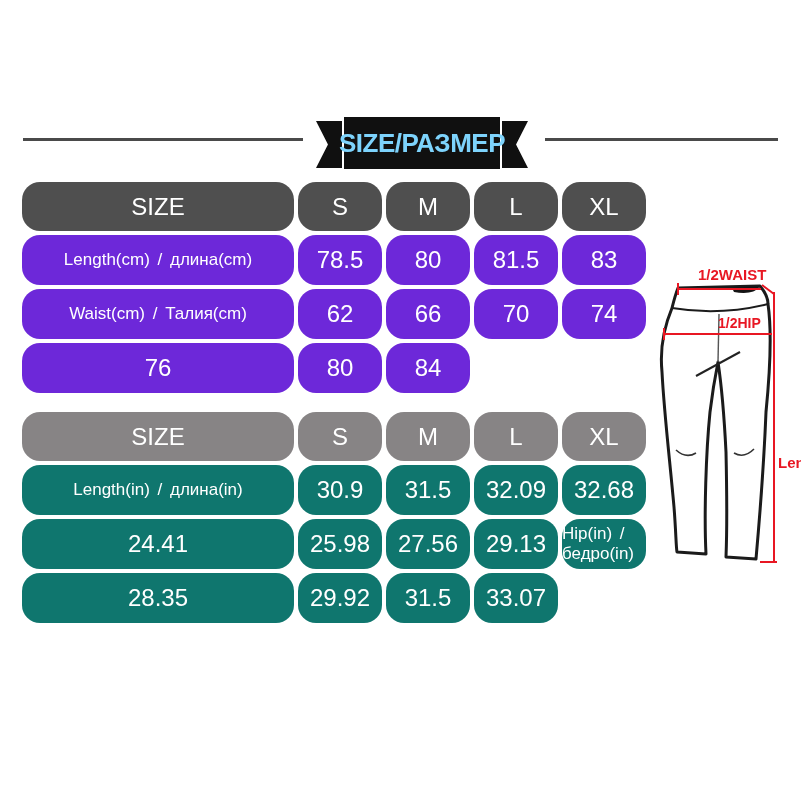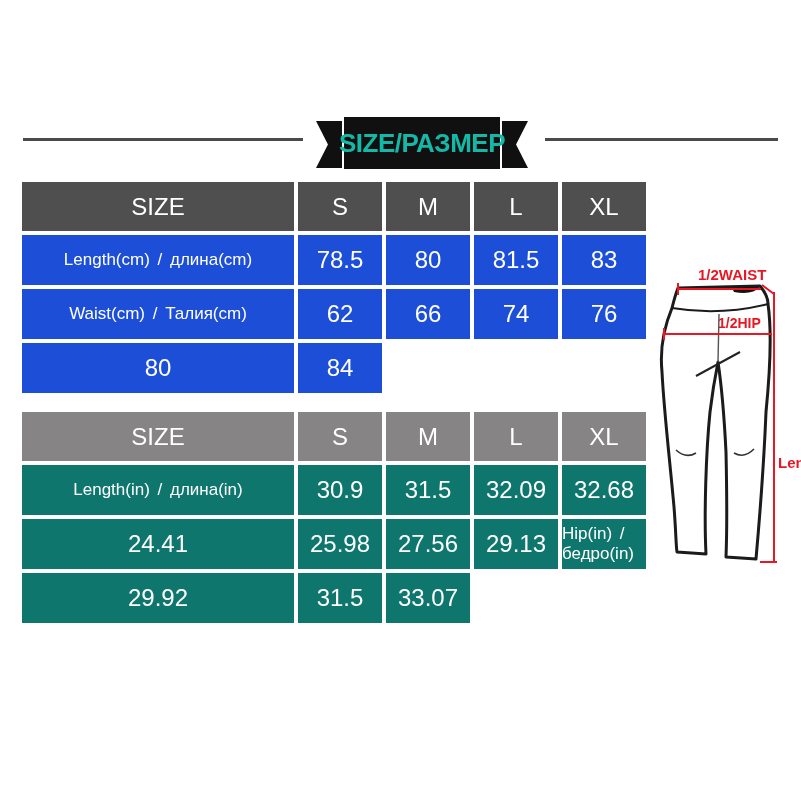--- a/index.html
+++ b/index.html
@@ -7,36 +7,36 @@
     width:801px;height:801px;position:relative;overflow:hidden;
     background:#ffffff;
     font-family:"Liberation Sans","DejaVu Sans",sans-serif;
   }
   
   .rule{position:absolute;height:3px;background:#4a4a4a;top:138px;}
   .rule.left{left:23px;width:280px;}
   .rule.right{left:545px;width:233px;}
   .ribbon-main{
     position:absolute;left:344px;top:117px;width:156px;height:52px;
-    background:#101010;color:#14b8a6;display:flex;align-items:center;justify-content:center;
+    background:#101010;color:#7dd3fc;display:flex;align-items:center;justify-content:center;
     font-size:26px;font-weight:700;letter-spacing:-0.5px;white-space:nowrap;
   }
   .ribbon-tail{position:absolute;top:121px;width:26px;height:47px;background:#101010;}
   .ribbon-tail.tleft{left:316px;clip-path:polygon(0 0,100% 0,100% 100%,0 100%,46% 50%);}
   .ribbon-tail.tright{left:502px;clip-path:polygon(0 0,100% 0,54% 50%,100% 100%,0 100%);}
   
   .size-table{
     position:absolute;left:22px;width:624px;
     display:grid;grid-template-columns:272px 84px 84px 84px 84px;
     grid-template-rows:49px 50px 50px 50px;gap:4px;
   }
   .size-table.t1{top:182px;}
   .size-table.t2{top:412px;}
-  .cell{display:flex;align-items:center;justify-content:center;color:#ffffff;}
-  .t1 .cell{background:#1d4ed8;}
+  .cell{display:flex;align-items:center;justify-content:center;color:#ffffff;border-radius:18px;}
+  .t1 .cell{background:#6d28d9;}
   .t1 .cell.head{background:#4f4f4f;}
   .t2 .cell{background:#0f766e;}
   .t2 .cell.head{background:#878485;}
   .cell.val,.cell.head{font-size:24px;}
   .cell.lbl{font-size:17px;word-spacing:3px;}
   
   .diagram{position:absolute;left:648px;top:252px;width:153px;height:330px;}
 </style>
 </head>
 <body>
@@ -56,20 +56,21 @@
 
   <div class="cell lbl">Length(cm) / длина(cm)</div>
   <div class="cell val">78.5</div>
   <div class="cell val">80</div>
   <div class="cell val">81.5</div>
   <div class="cell val">83</div>
 
   <div class="cell lbl">Waist(cm) / Талия(cm)</div>
   <div class="cell val">62</div>
   <div class="cell val">66</div>
+  <div class="cell val">70</div>
   <div class="cell val">74</div>
 
   <div class="cell val">76</div>
   <div class="cell val">80</div>
   <div class="cell val">84</div>
 </div>
 
 <div class="size-table t2">
   <div class="cell head" style="font-size:24px;">SIZE</div>
   <div class="cell head">S</div>
@@ -82,20 +83,21 @@
   <div class="cell val">31.5</div>
   <div class="cell val">32.09</div>
   <div class="cell val">32.68</div>
 
   <div class="cell val">24.41</div>
   <div class="cell val">25.98</div>
   <div class="cell val">27.56</div>
   <div class="cell val">29.13</div>
 
   <div class="cell lbl">Hip(in) / бедро(in)</div>
+  <div class="cell val">28.35</div>
   <div class="cell val">29.92</div>
   <div class="cell val">31.5</div>
   <div class="cell val">33.07</div>
 </div>
 
 <svg class="diagram" viewBox="0 0 153 330" xmlns="http://www.w3.org/2000/svg">
 
   <path d="M 30,36 L 112,34 C 117,40 120,46 120,52
            C 124,80 122,120 118,160 C 116,210 112,262 108,307
            L 78,305 C 79,280 79,245 78,200 C 76,160 73,130 70,110

